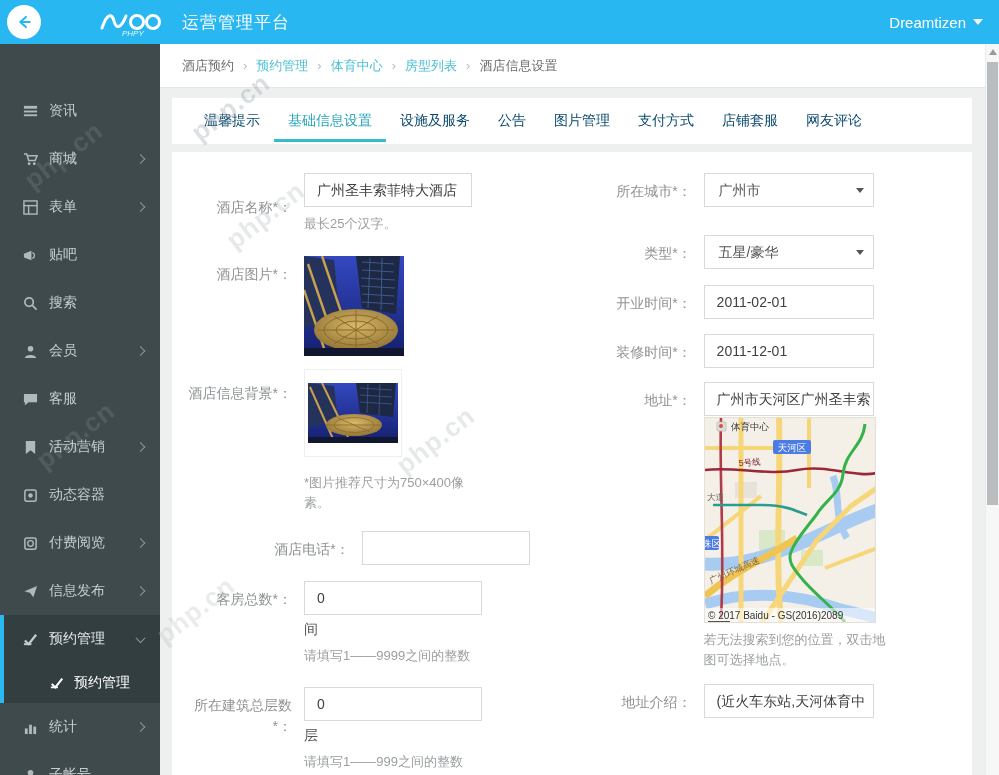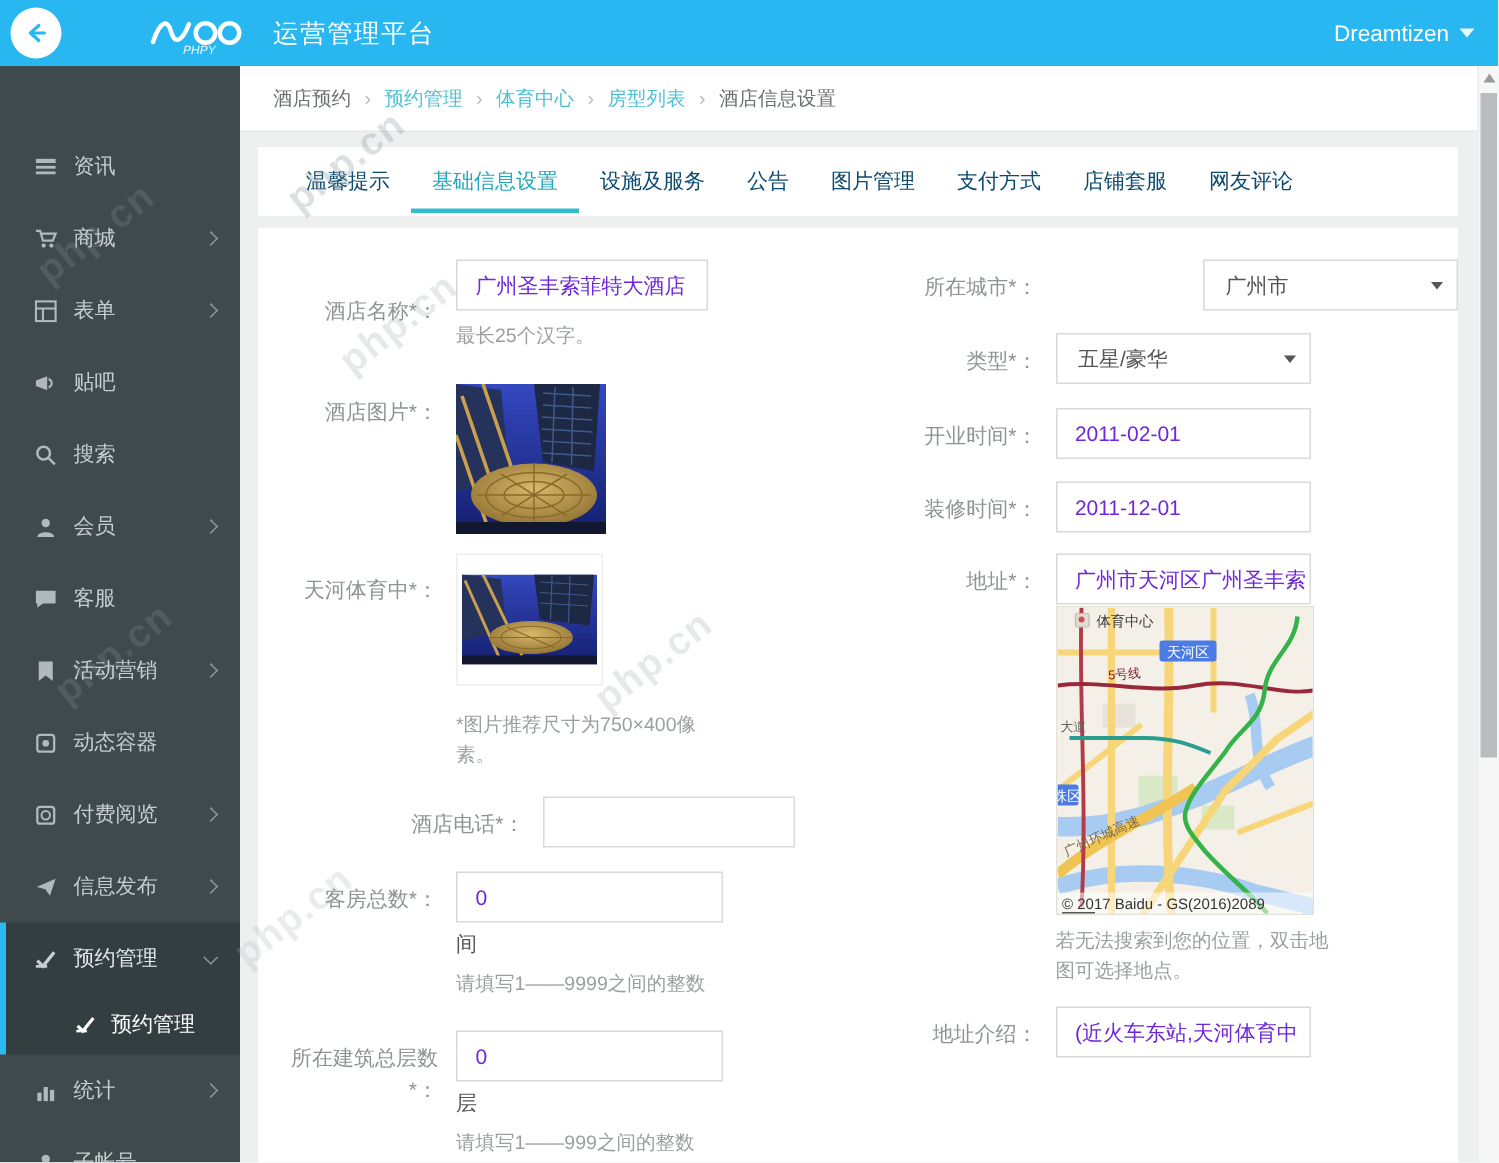--- a/index.html
+++ b/index.html
@@ -42,21 +42,21 @@
   .tab.active::after { content:""; position:absolute; left:0; right:0; bottom:2px; height:3px; background:#35bccb; }
 
   .form-card { position:absolute; top:64px; left:12px; width:800px; height:730px; background:#fff; }
   .form-cols { display:flex; padding:21px 0 0 16px; }
   .col-left { width:350px; }
   .col-right { width:400px; margin-left:52px; }
   .row { display:flex; }
   .lbl { width:104px; text-align:right; color:#8f9395; font-size:14px; line-height:1.5; padding-top:8px; flex:none; }
   .col-right .lbl { width:110px; }
   .ctl { margin-left:12px; }
-  .input { height:34px; border:1px solid #d9d9d9; background:#fff; font-size:14px; color:#6d28d9; line-height:32px; padding:0 12px; overflow:hidden; white-space:nowrap; cursor:text; }
+  .input { height:34px; border:1px solid #d9d9d9; background:#fff; font-size:14px; color:#404040; line-height:32px; padding:0 12px; overflow:hidden; white-space:nowrap; cursor:text; }
   .w168 { width:168px; } .w178 { width:178px; } .w170 { width:170px; }
   .select { width:170px; height:34px; border:1px solid #d9d9d9; background:#fff; font-size:14px; color:#555; line-height:32px; padding:0 24px 0 14px; position:relative; cursor:pointer; }
   .select .sel-caret { position:absolute; right:9px; top:14px; width:0; height:0; border-left:4px solid transparent; border-right:4px solid transparent; border-top:5px solid #555; }
   .hint { font-size:13px; color:#9b9fa1; margin-top:7px; line-height:1.55; max-width:200px; }
   .hint.wide { max-width:190px; }
   .unit { font-size:14px; color:#555; margin-top:6px; }
   .photo-frame1 { width:100px; height:100px; overflow:hidden; cursor:pointer; }
   .photo-frame2 { width:98px; height:88px; border:1px solid #eee; background:#fff; padding:13px 3px; cursor:pointer; }
   .mapbox { width:172px; height:206px; position:relative; overflow:hidden; border:1px solid #e3e0d8; cursor:pointer; margin-top:1px; }
 
@@ -323,21 +323,21 @@
                       <line x1="74" y1="60" x2="30" y2="88"></line>
                       <line x1="52" y1="53" x2="52" y2="95"></line>
                     </g>
                   <rect x="0" y="92" width="100" height="8" fill="#10172e"></rect>
                 </svg>
               </div>
             </div>
           </div>
 
           <div class="row" style="margin-bottom:18px;">
-            <div class="lbl" style="padding-top:14px;">天河体育中*：</div>
+            <div class="lbl" style="padding-top:14px;">酒店信息背景*：</div>
             <div class="ctl">
               <div class="photo-frame2">
                 <svg width="90" height="60" viewBox="0 0 90 60">
                   <rect width="90" height="60" fill="url(#sky1)"></rect>
                   <polygon points="48,0 88,0 85,34 52,30" fill="#1c2844"></polygon>
                   <g stroke="#40598c" stroke-width="0.8">
                       <line x1="52" y1="5" x2="84" y2="7"></line>
                       <line x1="52" y1="12" x2="84" y2="14"></line>
                       <line x1="52" y1="19" x2="84" y2="21"></line>
                       <line x1="60" y1="1" x2="59" y2="30"></line>
@@ -381,21 +381,21 @@
             <div class="lbl">所在建筑总层数*：</div>
             <div class="ctl">
               <div class="input w178">0</div>
               <div class="unit">层</div>
               <div class="hint">请填写1——999之间的整数</div>
             </div>
           </div>
         </div>
 
         <div class="col-right">
-          <div class="row" style="margin-bottom:15px;justify-content:space-between;">
+          <div class="row" style="margin-bottom:28px;">
             <div class="lbl">所在城市*：</div>
             <div class="ctl">
               <div class="select">
                 <span>广州市</span>
                 <span class="sel-caret"></span>
               </div>
             </div>
           </div>
 
           <div class="row" style="margin-bottom:16px;">

